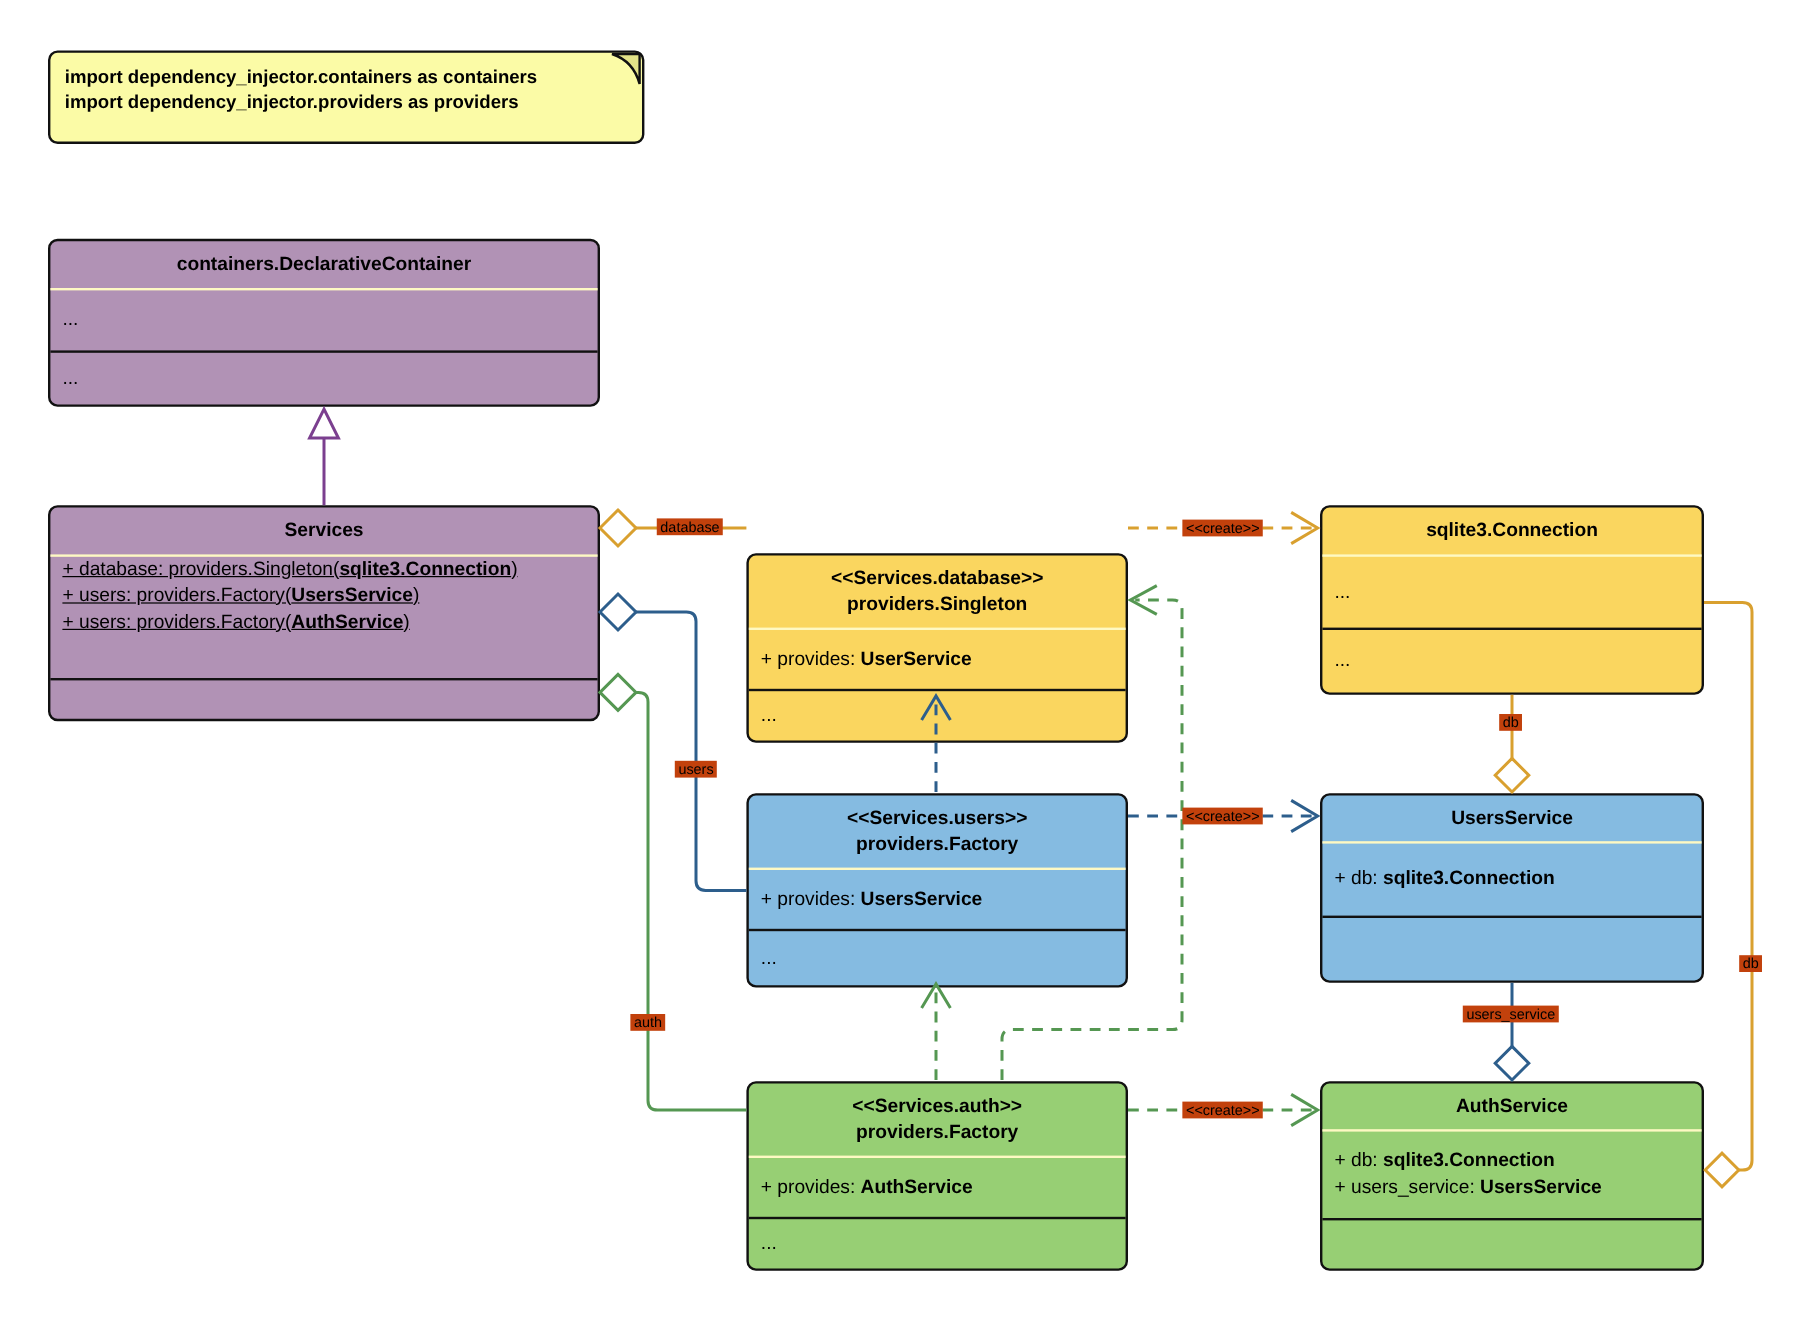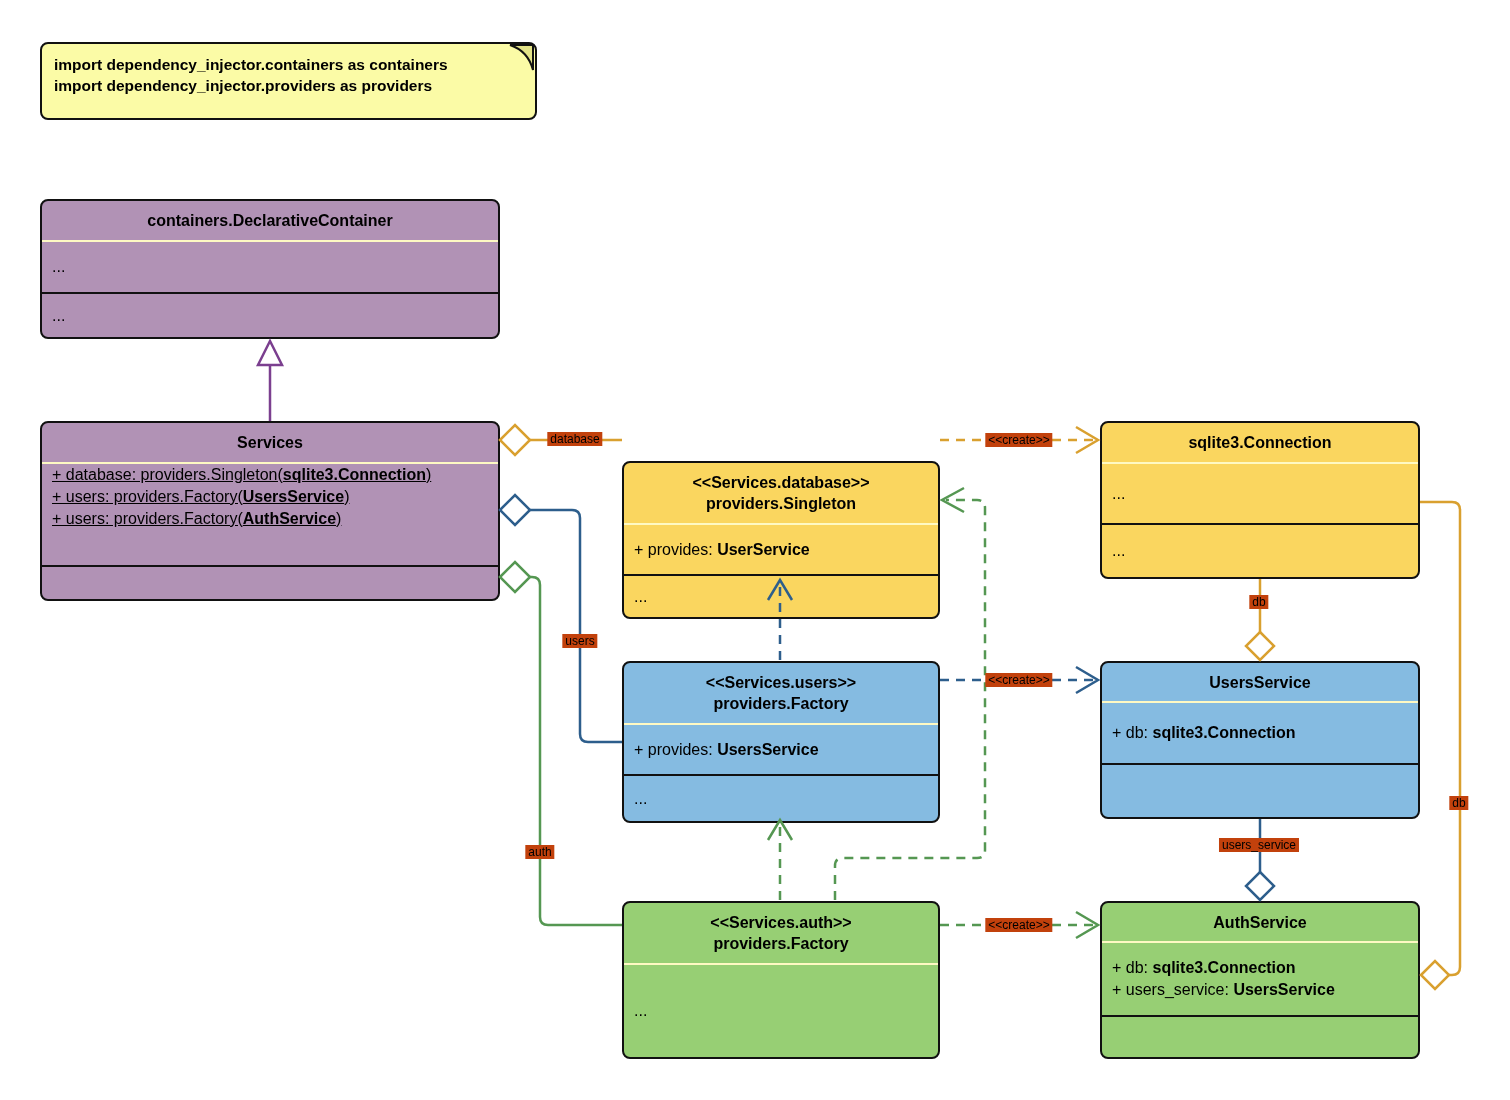--- a/index.html
+++ b/index.html
@@ -169,20 +169,23 @@
       <div class="member"><span>+ db: </span><b>sqlite3.Connection</b></div>
     </div>
     <div class="uml-sec last"></div>
   </div>
 
   <div class="uml-class green" style="left:622px; top:901px; width:318px; height:158px;">
     <div class="uml-title" style="height:60px">
       <div>&lt;&lt;Services.auth&gt;&gt;</div>
       <div>providers.Factory</div>
     </div>
+    <div class="uml-sec" style="height:49px">
+      <div class="member"><span>+ provides: </span><b>AuthService</b></div>
+    </div>
     <div class="uml-sec last">
       <div class="member">...</div>
     </div>
   </div>
 
   <div class="uml-class green" style="left:1100px; top:901px; width:320px; height:158px;">
     <div class="uml-title" style="height:38px">
       <div>AuthService</div>
     </div>
     <div class="uml-sec" style="height:72px">

